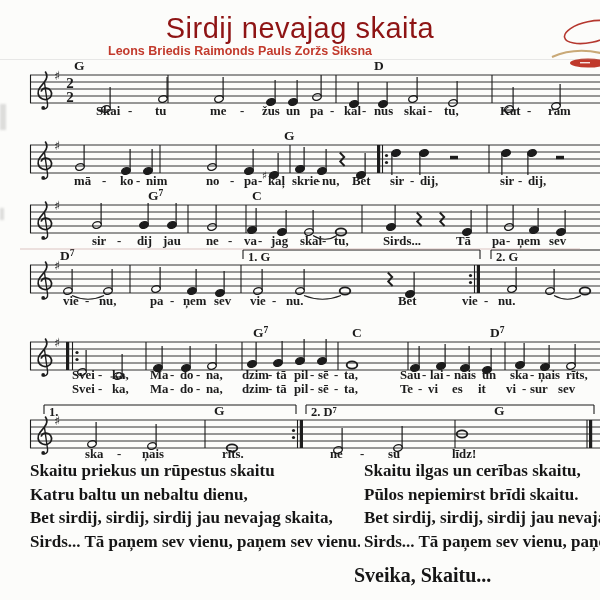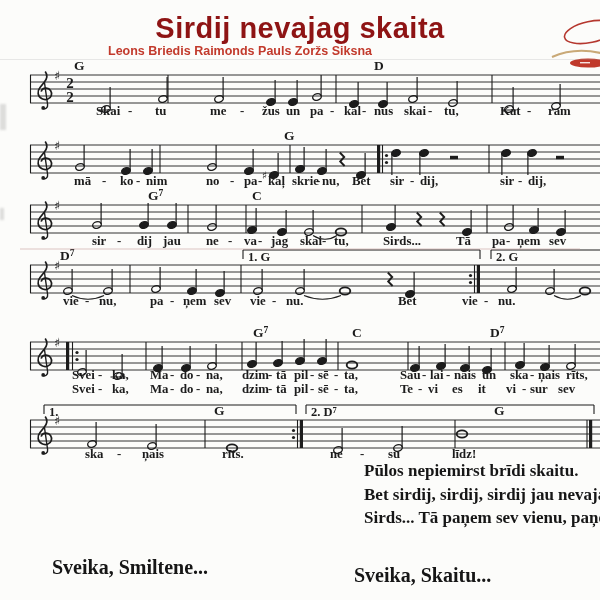--- a/index.html
+++ b/index.html
@@ -3,21 +3,21 @@
 <meta charset="utf-8">
 <style>
   :root{
     --ink:#1c1c1c; --title-color:#8e1414; --subtitle-color:#c23a2c; --bg:#fcfcfa;
   }
   html,body{margin:0;padding:0;}
   body{width:600px;height:600px;overflow:hidden;background:var(--bg);
        font-family:"Liberation Serif",serif;}
   .page{position:relative;width:600px;height:600px;overflow:hidden;}
   .title{position:absolute;top:12px;left:0;width:600px;text-align:center;margin:0;
-         font-family:"Liberation Sans",sans-serif;font-weight:bold;font-size:29px;
+         font-family:"Liberation Sans",sans-serif;font-weight:normal;font-size:29px;
          letter-spacing:.5px;color:var(--title-color);}
   .subtitle{position:absolute;top:44px;left:0;width:480px;text-align:center;
             font-family:"Liberation Sans",sans-serif;font-weight:700;font-size:12.5px;
             color:var(--subtitle-color);}
   .logo{position:absolute;top:16px;right:0;width:58px;height:60px;overflow:visible;}
   #score{position:absolute;top:0;left:0;width:600px;height:600px;}
   #score svg{position:absolute;left:0;overflow:visible;}
   .mus{font-family:"DejaVu Sans",sans-serif;font-size:12.5px;fill:var(--ink);}
   .acc{font-family:"DejaVu Sans",sans-serif;font-size:10.5px;fill:var(--ink);}
   .lyr{font-family:"Liberation Serif",serif;font-size:12.8px;font-weight:700;fill:var(--ink);}
@@ -476,28 +476,34 @@
         <text x="117" y="50" class="lyr">-</text>
         <text x="142" y="50" class="lyr">ņais</text>
         <text x="222" y="50" class="lyr">rīts.</text>
         <text x="330" y="50" class="lyr">ne</text>
         <text x="360" y="50" class="lyr">-</text>
         <text x="388" y="50" class="lyr">su</text>
         <text x="452" y="50" class="lyr">līdz!</text>
       </svg>
     </div>
 
+  <div class="verses verses-left">
+    <div>Skaitu priekus un rūpestus skaitu</div>
+    <div>Katru baltu un nebaltu dienu,</div>
+    <div>Bet sirdij, sirdij, sirdij jau nevajag skaita,</div>
+    <div>Sirds... Tā paņem sev vienu, paņem sev vienu.</div>
+  </div>
 
   <div class="verses verses-right">
+    <div>Skaitu ilgas un cerības skaitu,</div>
     <div>Pūlos nepiemirst brīdi skaitu.</div>
     <div>Bet sirdij, sirdij, sirdij jau nevajag ska</div>
     <div>Sirds... Tā paņem sev vienu, paņem se</div>
   </div>
 
-  <div class="footer footer-left">Sveika, Smiltene...</div>
   <div class="footer footer-right">Sveika, Skaitu...</div>
 
   <div class="artifact" style="top:59px;left:0;width:600px;height:1px;background:rgba(160,160,160,.22);"></div>
   <div class="artifact" style="top:248px;left:20px;width:560px;height:2px;background:rgba(195,150,150,.28);"></div>
   <div class="artifact" style="top:104px;left:0;width:6px;height:26px;background:rgba(150,150,150,.3);filter:blur(1px);"></div>
   <div class="artifact" style="top:208px;left:0;width:4px;height:12px;background:rgba(150,150,150,.3);filter:blur(1px);"></div>
 
 </div>
 
 </body></html>

